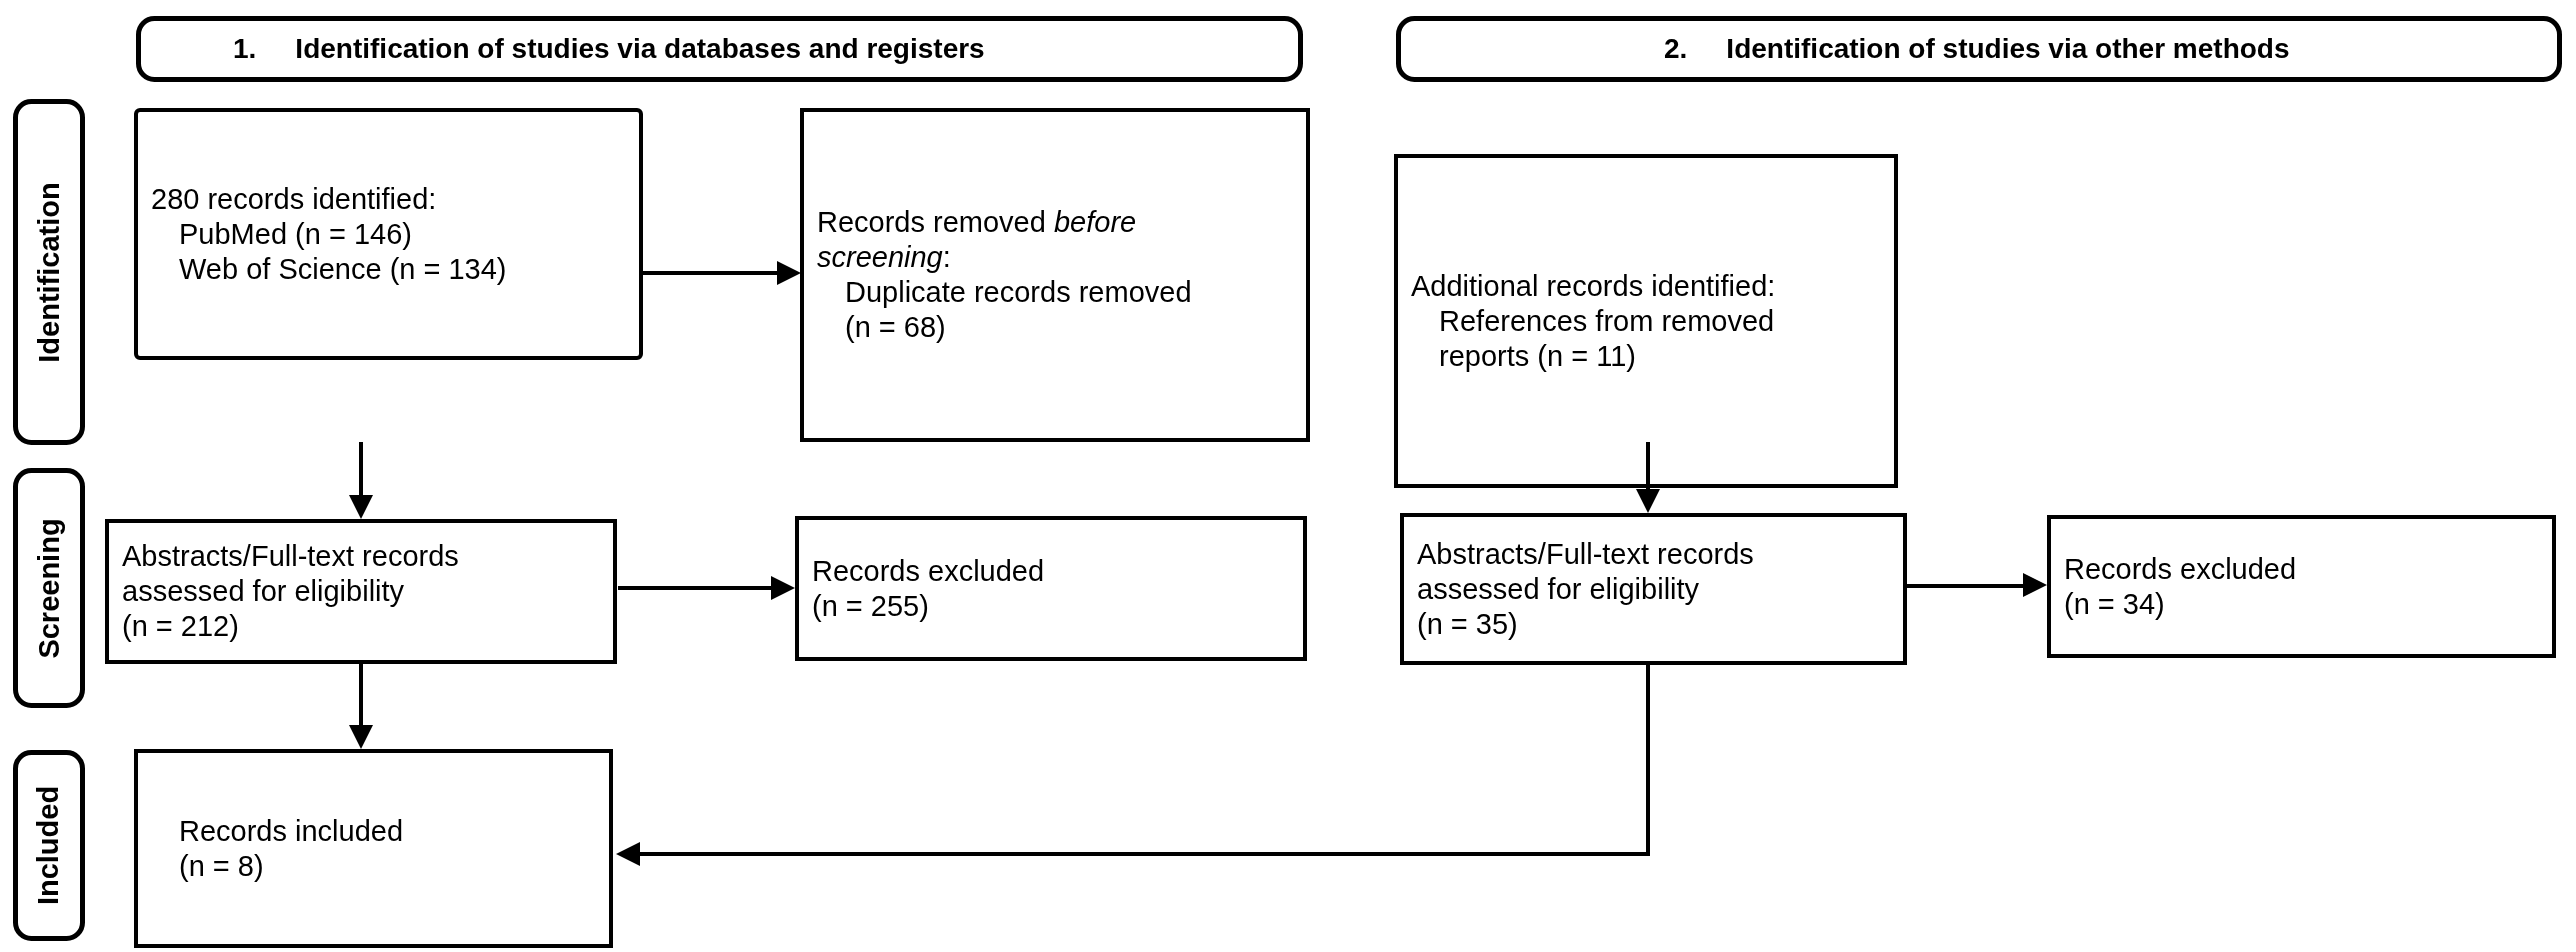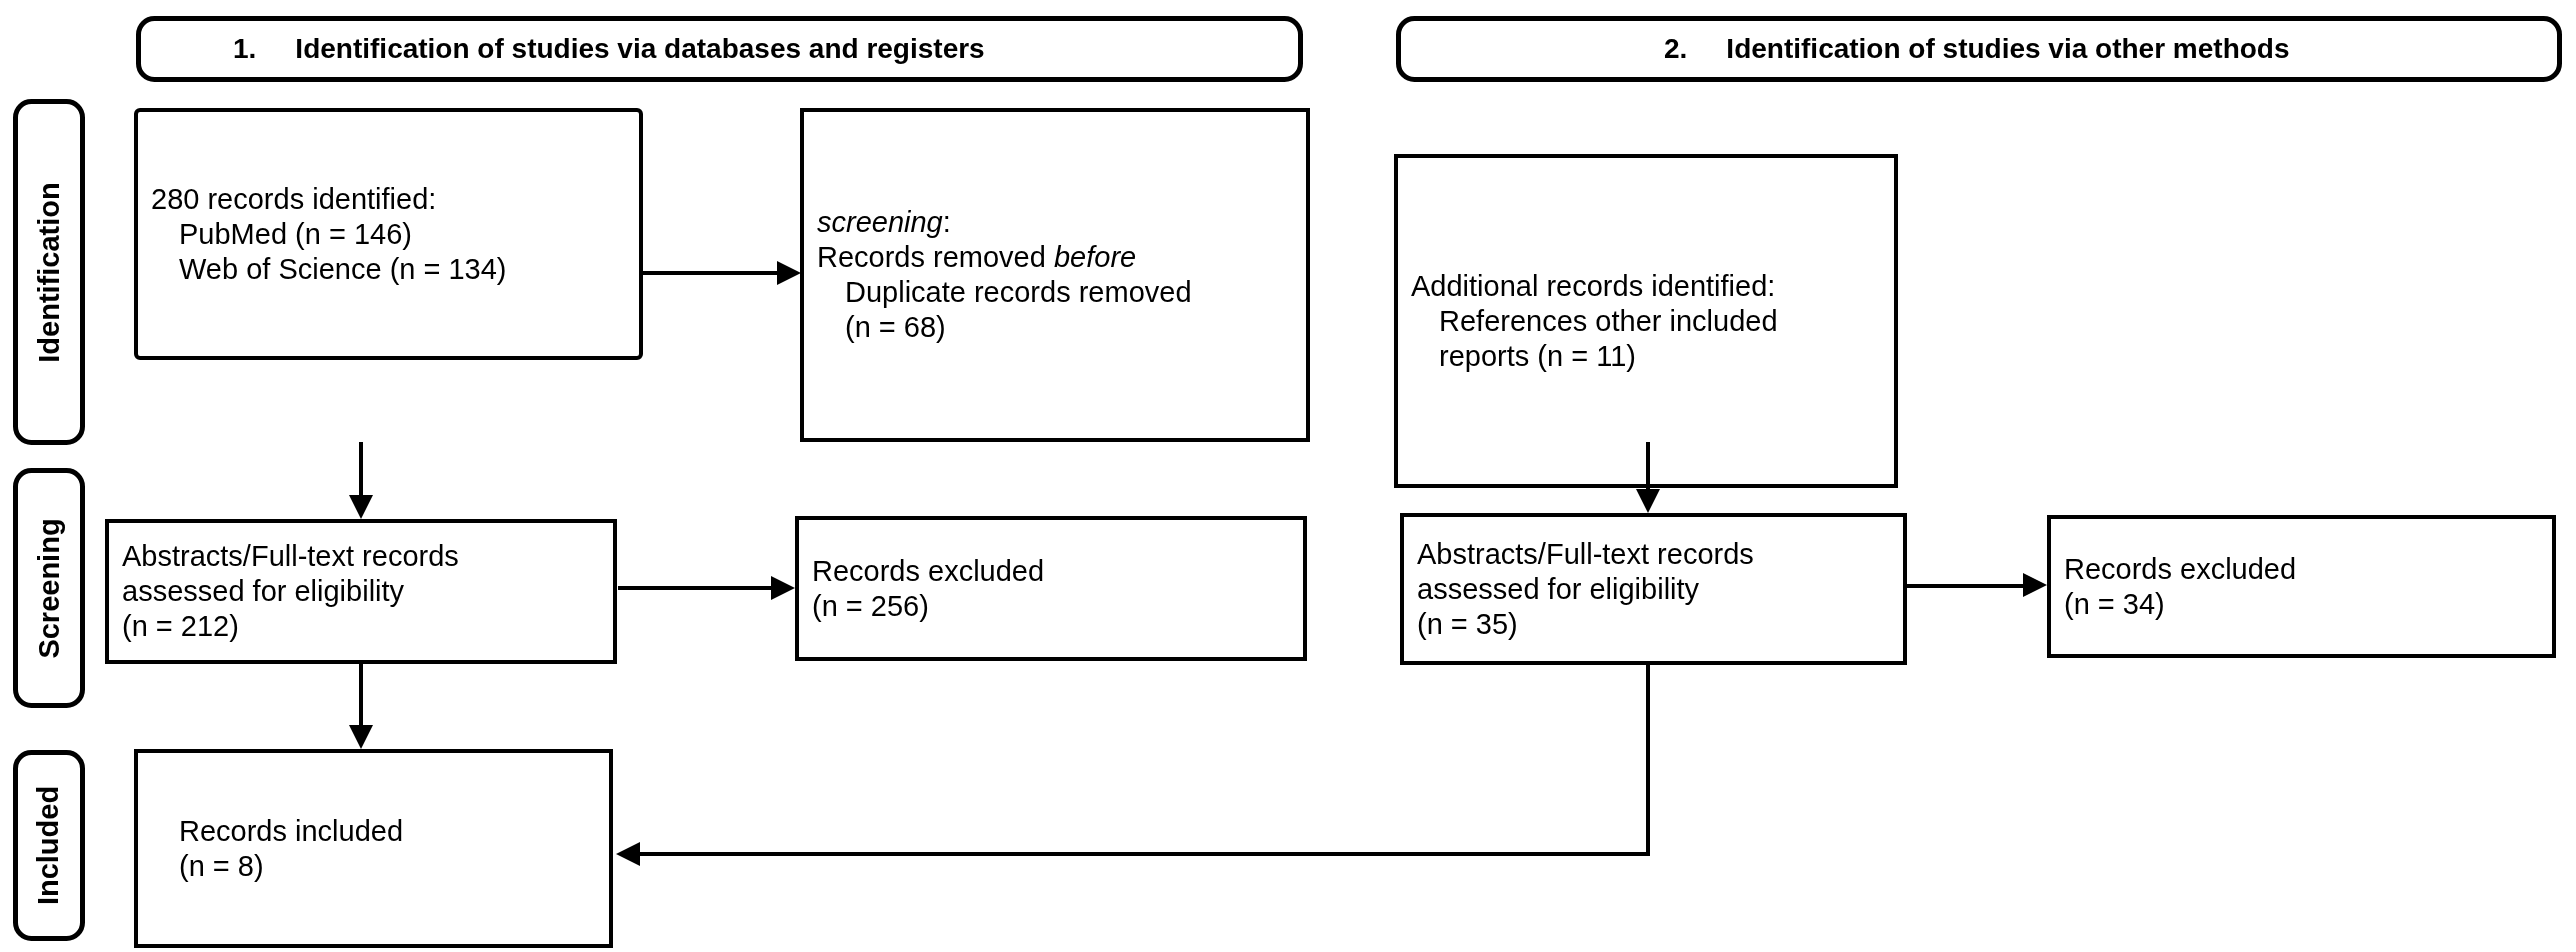--- a/index.html
+++ b/index.html
@@ -105,41 +105,41 @@
     <span>Included</span>
   </div>
 
   <div class="fbox b1">
     <div>280 records identified:</div>
     <div class="indent">PubMed (n = 146)</div>
     <div class="indent">Web of Science (n = 134)</div>
   </div>
 
   <div class="fbox b2">
+    <div><span>Records removed </span><i>before</i></div>
     <div><i>screening</i><span>:</span></div>
-    <div><span>Records removed </span><i>before</i></div>
     <div class="indent">Duplicate records removed</div>
     <div class="indent">(n = 68)</div>
   </div>
 
   <div class="fbox b3">
     <div>Additional records identified:</div>
-    <div class="indent">References other included</div>
+    <div class="indent">References from removed</div>
     <div class="indent">reports (n = 11)</div>
   </div>
 
   <div class="fbox b4">
     <div>Abstracts/Full-text records</div>
     <div>assessed for eligibility</div>
     <div>(n = 212)</div>
   </div>
 
   <div class="fbox b5">
     <div>Records excluded</div>
-    <div>(n = 256)</div>
+    <div>(n = 255)</div>
   </div>
 
   <div class="fbox b6">
     <div>Abstracts/Full-text records</div>
     <div>assessed for eligibility</div>
     <div>(n = 35)</div>
   </div>
 
   <div class="fbox b7">
     <div>Records excluded</div>

